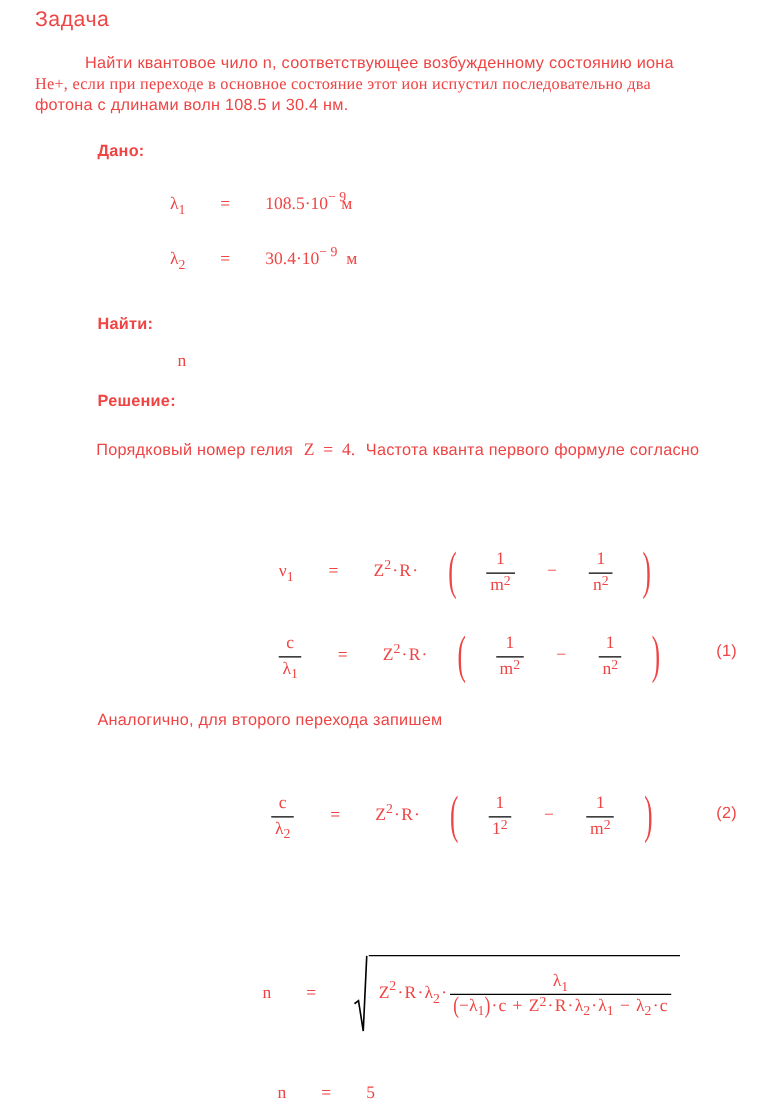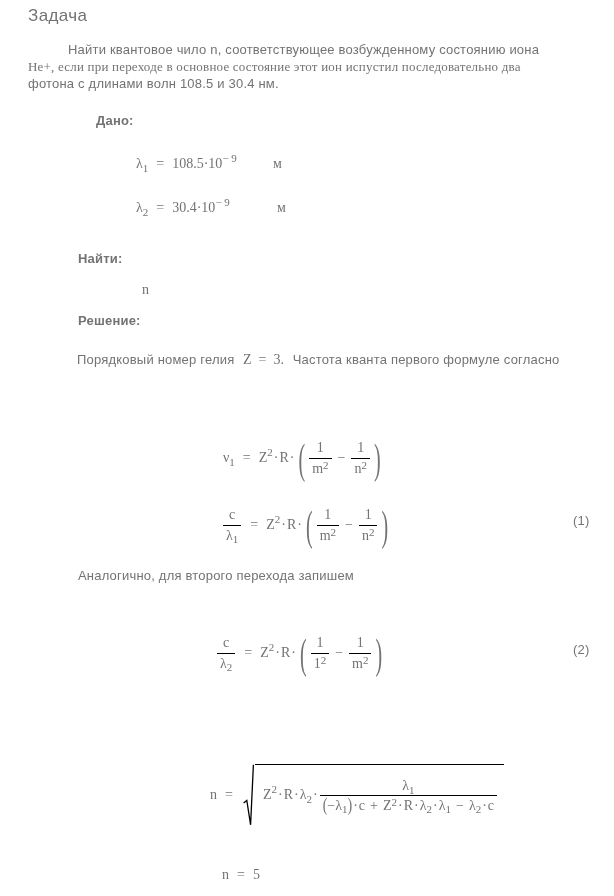--- a/index.html
+++ b/index.html
@@ -1,26 +1,26 @@
 <!DOCTYPE html>
 <html><head>
 <meta charset="utf-8">
 <style>
   *{box-sizing:border-box;}
   html,body{margin:0;padding:0;background:#fff;}
-  #page{position:relative;width:614px;height:896px;background:#ffffff;color:#737373;
+  #page{position:relative;width:614px;height:896px;background:#ffffff;color:#ef4444;
         font-family:"Liberation Sans",sans-serif;font-size:13px;overflow:hidden;}
   .abs{position:absolute;white-space:nowrap;}
   .txt{letter-spacing:0.2px;}
   .b{font-weight:bold;}
   .title{font-size:17px;letter-spacing:0.4px;}
   .ser{font-family:"Liberation Serif",serif;font-size:14px;}
   .pre{white-space:pre;}
   .eq{position:absolute;display:flex;align-items:center;white-space:nowrap;
-      font-family:"Liberation Serif",serif;font-size:14px;line-height:1.15;}
+      font-family:"Liberation Serif",serif;font-size:14px;line-height:1.15;gap:20px;}
   .mrow{display:inline-block;}
   .msub{font-size:11px;position:relative;top:4px;}
   .msup{font-size:11px;position:relative;top:-6px;}
   .rel{margin:0 8px;}
   .mdot{margin:0 1px;}
   .mop{margin:0 5px;}
   .frac{display:inline-flex;flex-direction:column;align-items:center;line-height:1.1;margin:0 1px;}
   .num{padding:0 3px 2px;text-align:center;}
   .den{border-top:1px solid #000;padding:2px 3px 0;text-align:center;}
   .den .msup{top:-4px;}
@@ -38,21 +38,21 @@
 <body>
 
 <div id="page">
 
   <div class="abs title b" style="left:28px;top:6px;font-weight:normal;">Задача</div>
 
   <div class="abs txt" style="left:68px;top:42px;">Найти квантовое чило n, соответствующее возбужденному состоянию иона</div>
   <div class="abs txt" style="left:28px;top:59px;font-family:Liberation Serif, serif;">He+, если при переходе в основное состояние этот ион испустил последовательно два</div>
   <div class="abs txt" style="left:28px;top:76px;">фотона с длинами волн 108.5 и 30.4 нм.</div>
 
-  <div class="abs b txt" style="left:96px;top:113px;">Дано:</div>
+  <div class="abs b txt" style="left:78px;top:113px;">Дано:</div>
 
   <div class="eq" style="left:136px;top:150px;height:28px;width:200px;">
     <span class="mrow"><span>λ</span><span class="msub">1</span></span>
     <span class="rel">=</span>
     <span class="mrow"><span>108.5·10</span><span class="msup pre">− 9</span></span>
     <span class="unit" style="left:137px;">м</span>
   </div>
 
   <div class="eq" style="left:136px;top:194px;height:28px;width:200px;">
     <span class="mrow"><span>λ</span><span class="msub">2</span></span>
@@ -61,21 +61,21 @@
     <span class="unit" style="left:141px;">м</span>
   </div>
 
   <div class="abs b txt" style="left:78px;top:251px;">Найти:</div>
   <div class="abs ser" style="left:142px;top:282px;">n</div>
 
   <div class="abs b txt" style="left:78px;top:313px;">Решение:</div>
 
   <div class="abs" style="left:77px;top:352px;">
     <span class="txt">Порядковый номер гелия</span>
-    <span class="ser pre" style="margin:0 5px;">Z  =  3.</span>
+    <span class="ser pre" style="margin:0 5px;">Z  =  4.</span>
     <span class="txt">Частота кванта первого формуле согласно</span>
   </div>
 
   <div class="eq" style="left:223px;top:431px;height:54px;">
     <span class="mrow"><span>ν</span><span class="msub">1</span></span>
     <span class="rel">=</span>
     <span class="mrow"><span>Z</span><span class="msup">2</span><span class="mdot">·</span><span>R</span><span class="mdot">·</span></span>
     <span class="bigparen">(</span>
     <span class="frac">
       <span class="num">1</span>

